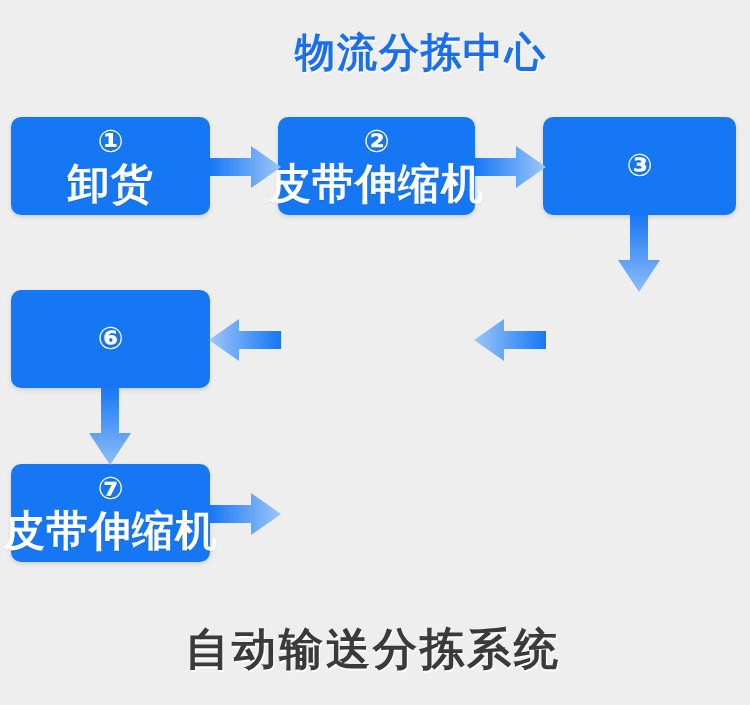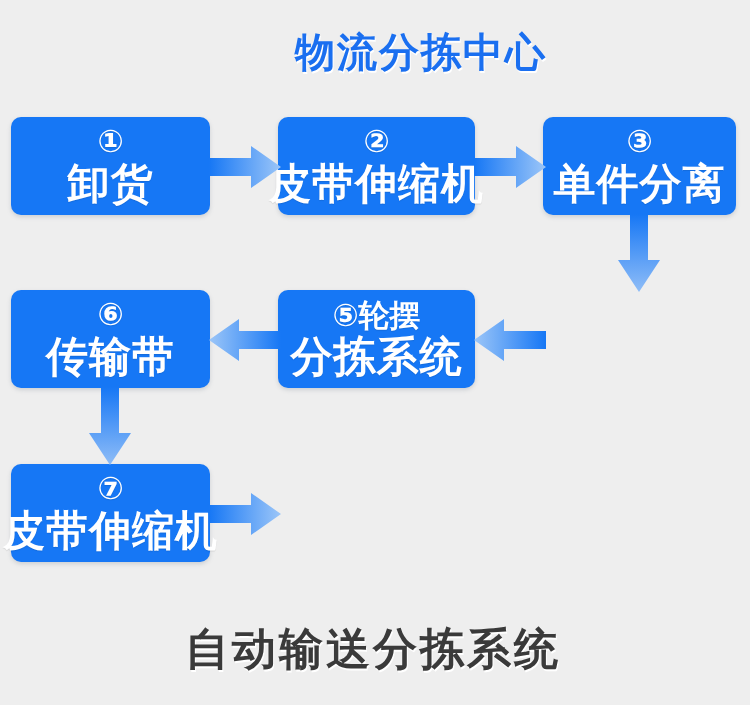--- a/index.html
+++ b/index.html
@@ -111,32 +111,26 @@
     <span class="line body">卸货</span>
   </div>
 
   <div class="node r1 c2 one-line-pair">
     <span class="line circ">②</span>
     <span class="line body">皮带伸缩机</span>
   </div>
 
   <div class="node r1 c3 one-line-pair">
     <span class="line circ">③</span>
-    <span class="line body">单件分离</span>
   </div>
 
   <div class="node r2 c1 one-line-pair">
     <span class="line circ">⑥</span>
-    <span class="line body">传输带</span>
   </div>
 
-  <div class="node r2 c2">
-    <span class="line circ">⑤轮摆</span>
-    <span class="line body">分拣系统</span>
-  </div>
 
 
   <div class="node r3 c1 one-line-pair">
     <span class="line circ">⑦</span>
     <span class="line body">皮带伸缩机</span>
   </div>
 
 
   <svg width="0" height="0" style="position:absolute" aria-hidden="true">
     <defs>

